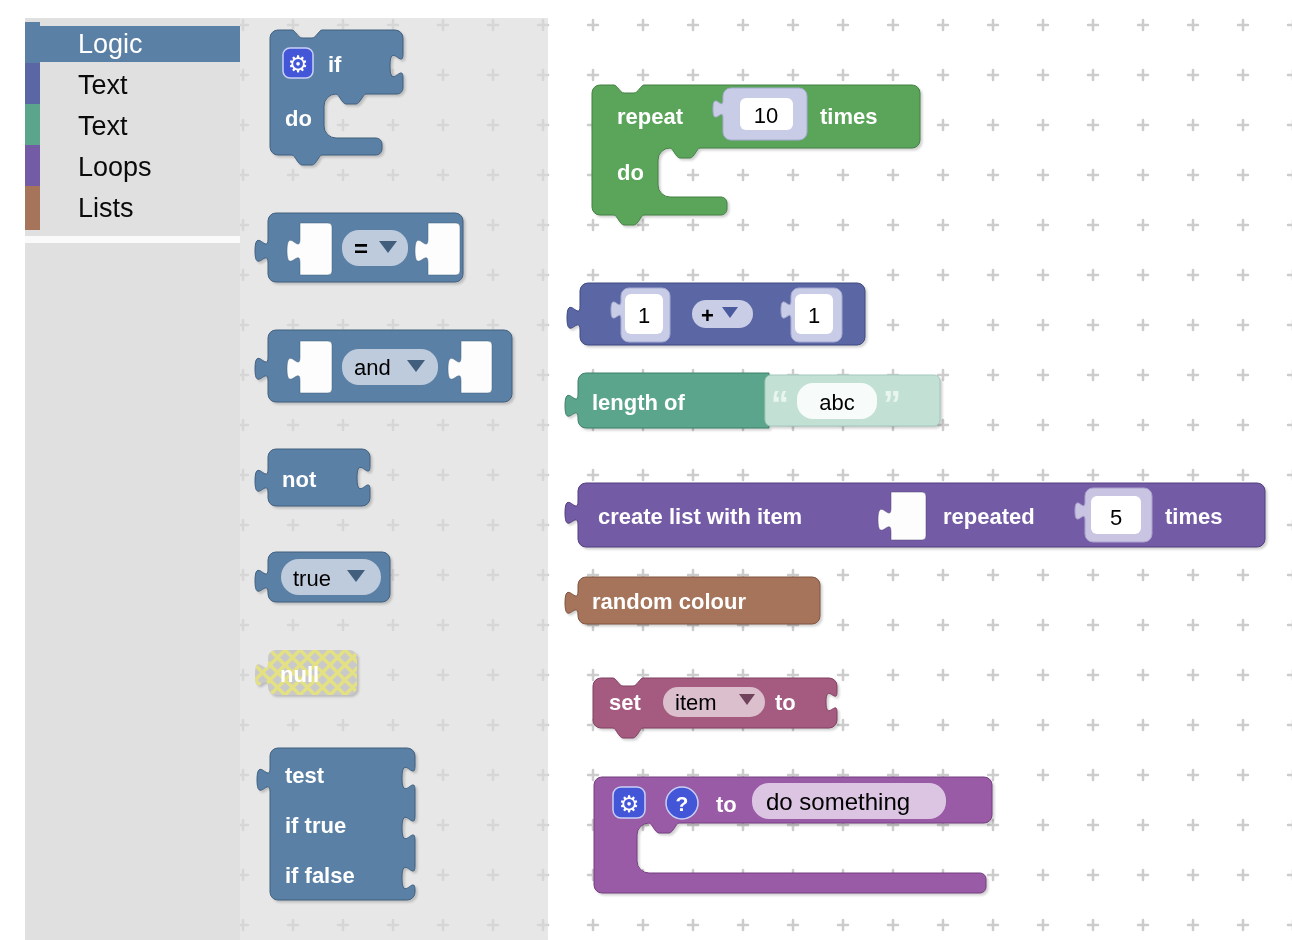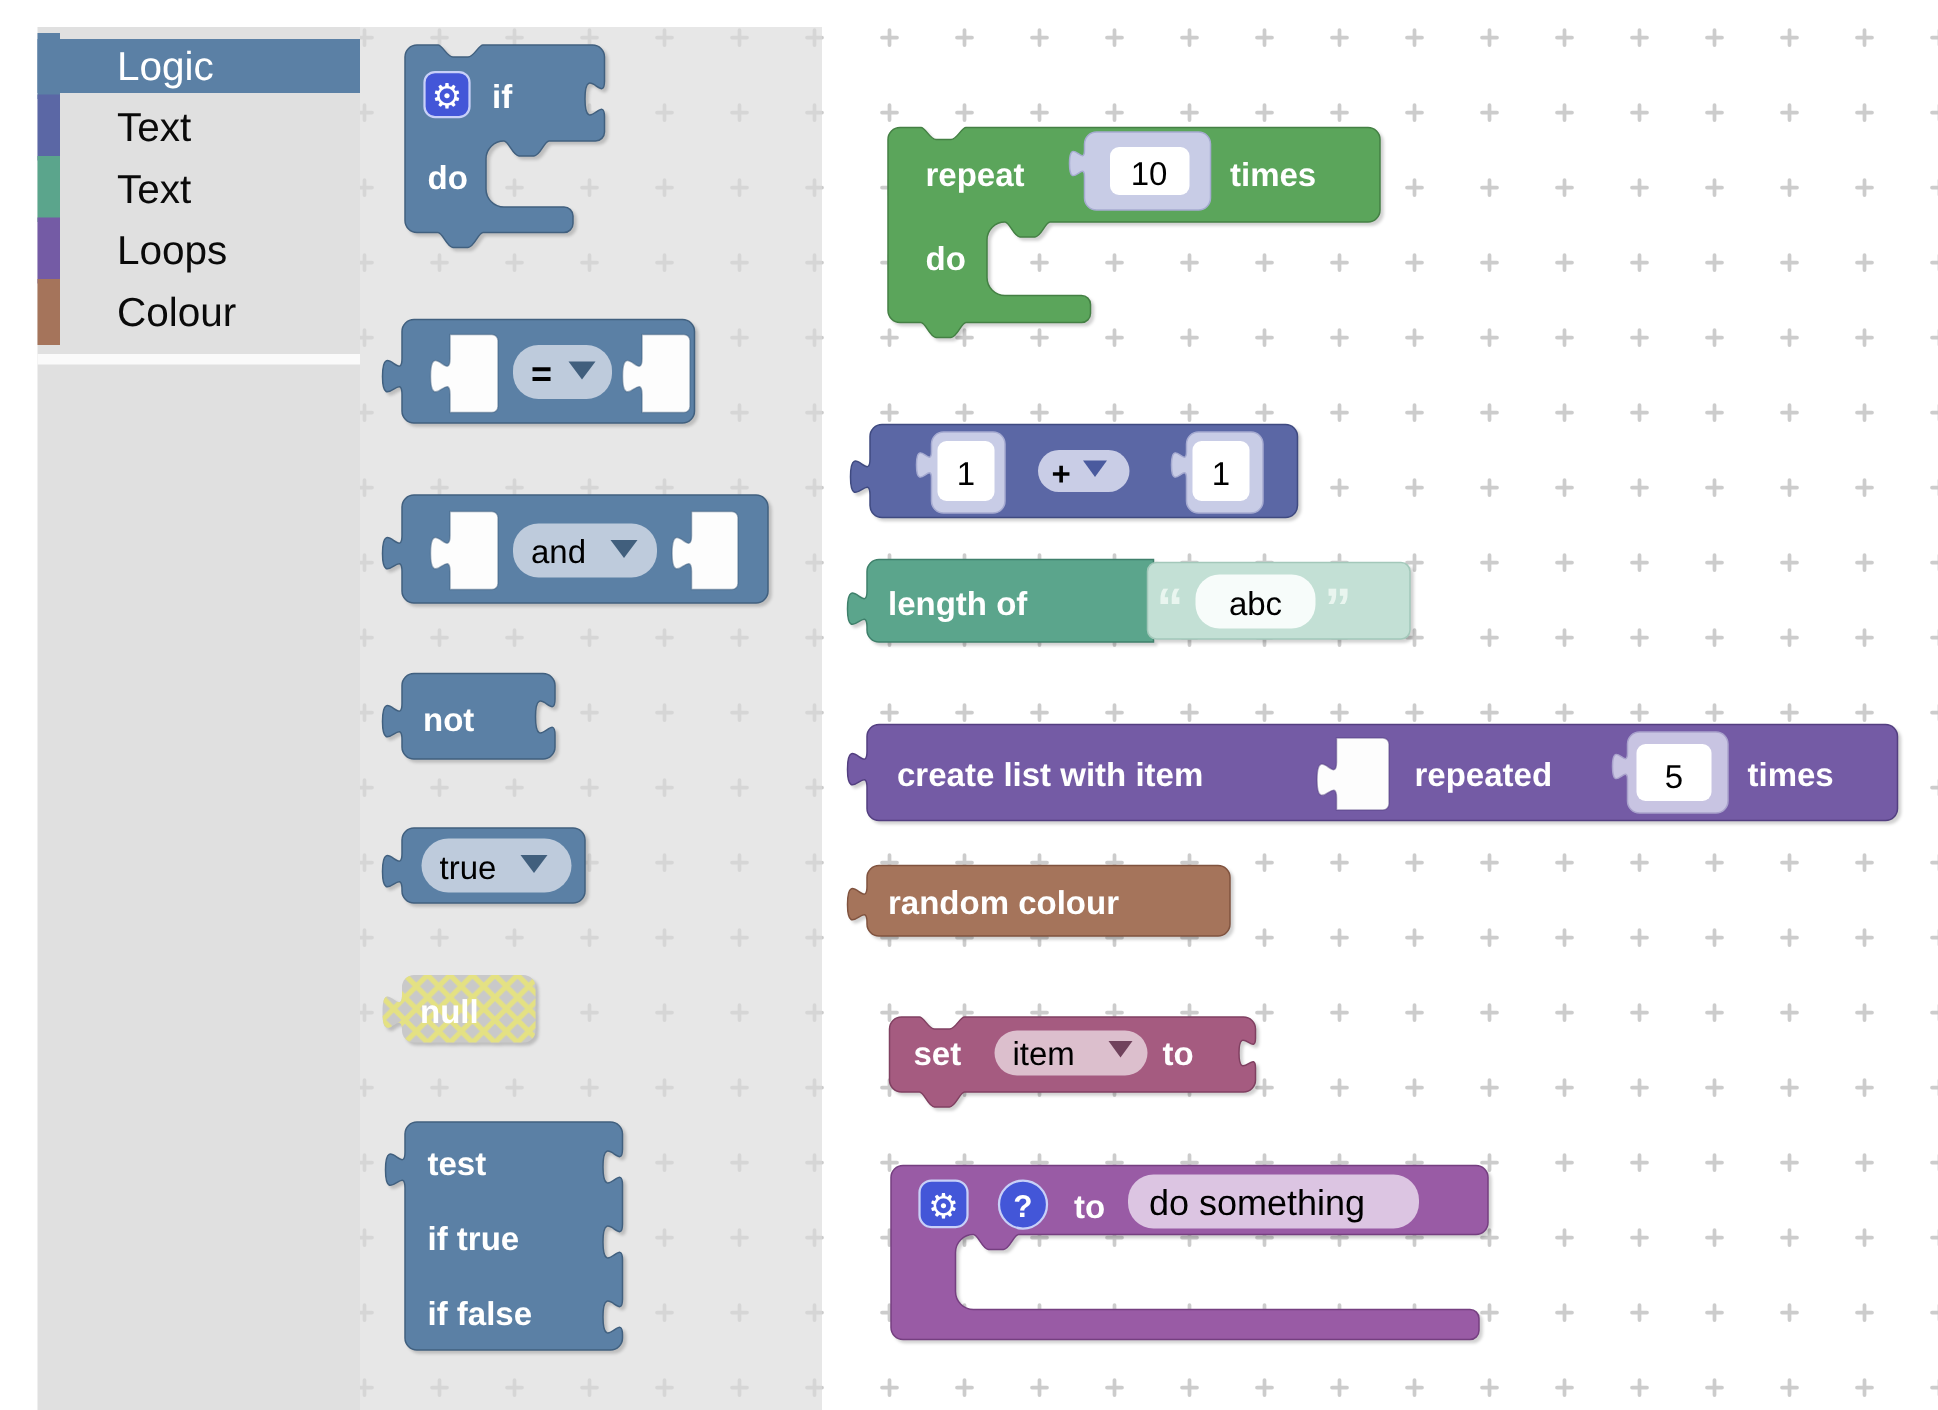--- a/index.html
+++ b/index.html
@@ -61,21 +61,21 @@
     <div class="cat-row">
       <div class="cat-strip strip-text"></div>
       <div class="cat-label">Text</div>
     </div>
     <div class="cat-row">
       <div class="cat-strip strip-lists"></div>
       <div class="cat-label">Loops</div>
     </div>
     <div class="cat-row">
       <div class="cat-strip strip-colour"></div>
-      <div class="cat-label">Colour</div>
+      <div class="cat-label">Lists</div>
     </div>
     <div class="cat-sep"></div>
   </div>
 
   <svg class="block" style="left:270px;top:30px;" width="150" height="140">
     <path d="M 8,0 H 22 C 25,0 28,8 32,8 H 42 C 46,8 49,0 52,0 H 125 A 8,8 0 0 1 133,8 V 16 v 8 C 133,40 120,11 120,36 C 120,61 133,32 133,48 V 58 A 6,6 0 0 1 127,64 H 96 C 93,64 90,74 86,74 H 76 C 72,74 69,64 66,64 A 12,12 0 0 0 54,76 V 96 A 12,12 0 0 0 66,108 H 106 A 6,6 0 0 1 112,114 V 119 A 6,6 0 0 1 106,125 H 52 C 49,125 46,135 42,135 H 32 C 28,135 25,125 22,125 H 8 A 8,8 0 0 1 0,117 V 8 A 8,8 0 0 1 8,0 Z" fill="#5b80a5" stroke="#41607f" stroke-width="1"></path>
     <g>
       <rect x="13" y="18" width="30" height="30" rx="7" fill="#4356d8" stroke="#c8d0f8" stroke-width="1.5"></rect>
       <text class="icon-glyph" x="28" y="42">⚙</text>
     </g>

